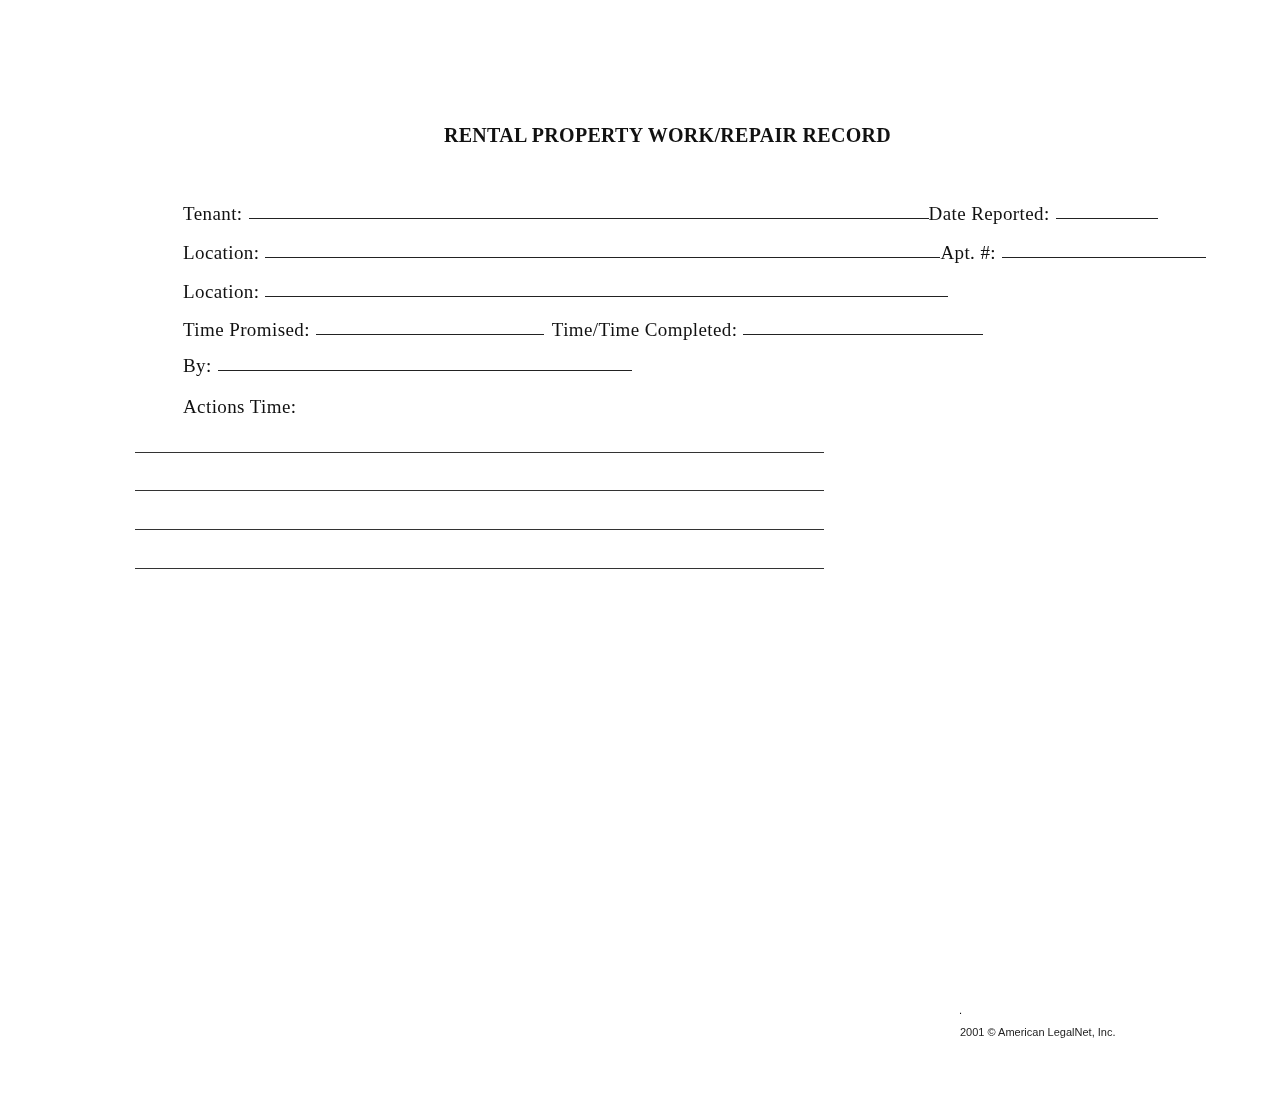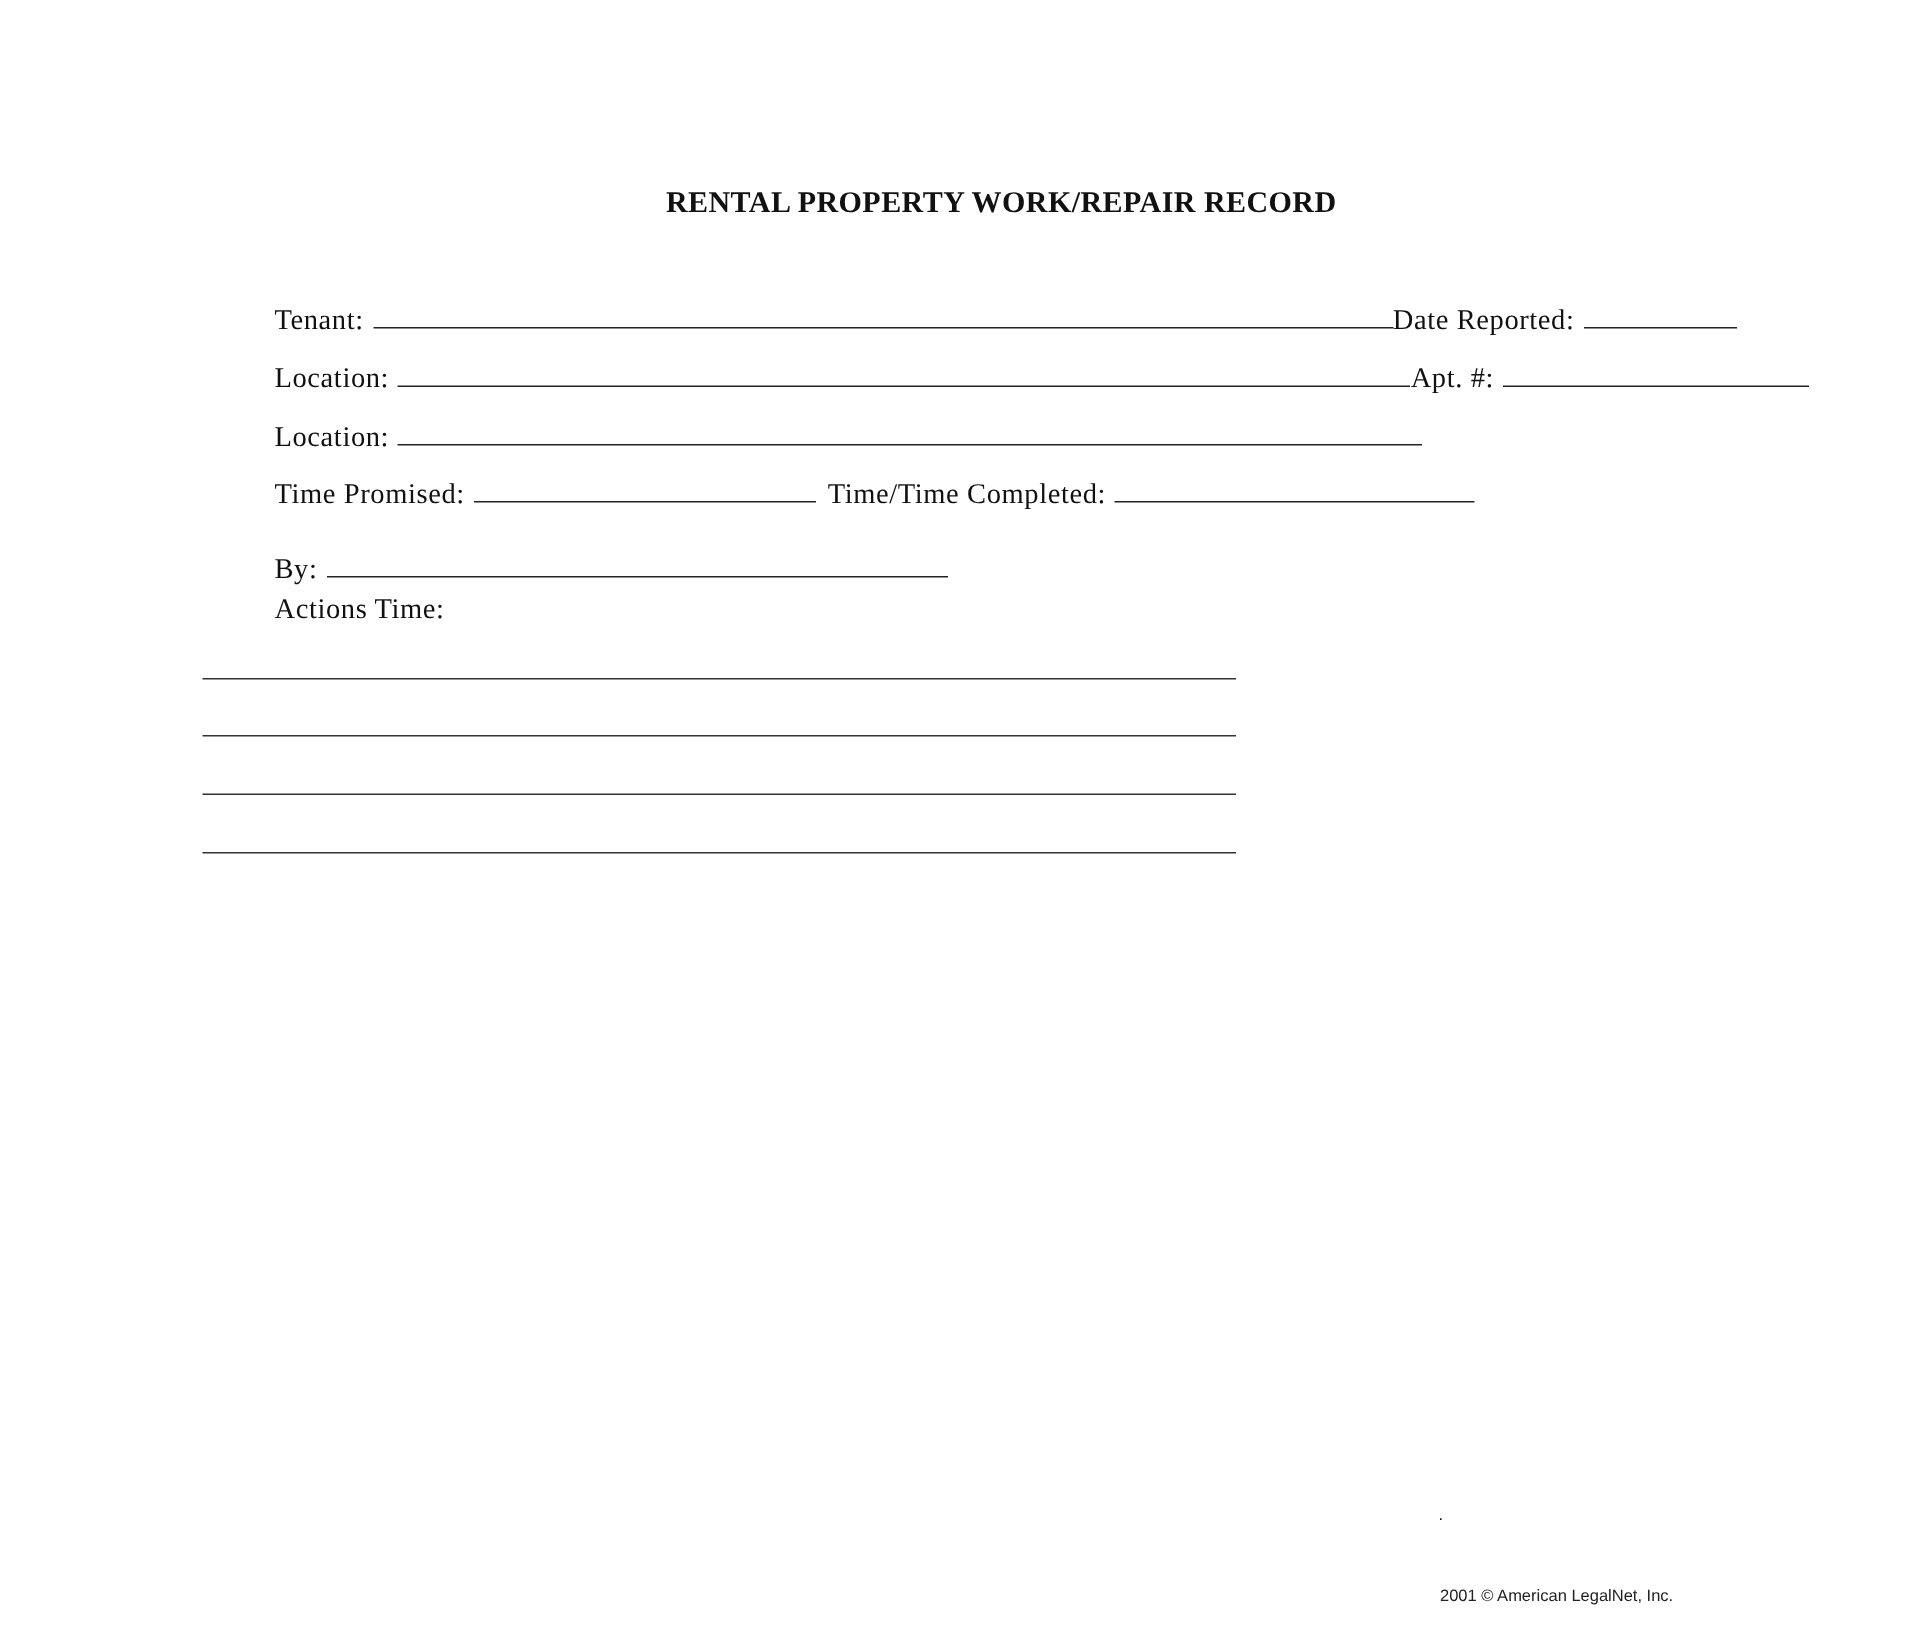--- a/index.html
+++ b/index.html
@@ -10,21 +10,21 @@
            font-weight: bold; font-size: 20px; letter-spacing: 0.3px; }
   .row { position: absolute; left: 135px; font-size: 19px; line-height: 24px; white-space: nowrap; letter-spacing: 0.4px; margin-left: 48px; }
   .lbl { display: inline-block; vertical-align: baseline; }
   .field { display: inline-block; vertical-align: baseline; border-bottom: 1.3px solid #222; height: 16px; margin-left: 6px; }
   .field input { border: none; outline: none; background: transparent; width: 100%; height: 16px; padding: 0;
                  font-family: "Liberation Serif", serif; font-size: 16px; }
   .line { position: absolute; left: 135px; width: 689px; height: 0; border-bottom: 1.3px solid #333; }
   .line input { position: absolute; bottom: 0; left: 0; width: 100%; height: 18px; border: none; outline: none; background: transparent;
                 font-family: "Liberation Serif", serif; font-size: 16px; }
   .footer-dot { position: absolute; left: 959px; top: 1004px; font-family: "Liberation Sans", sans-serif; font-size: 11px; }
-  .footer { position: absolute; left: 960px; top: 1058px; font-family: "Liberation Sans", sans-serif; font-size: 11px; color: #222; }
+  .footer { position: absolute; left: 960px; top: 1026px; font-family: "Liberation Sans", sans-serif; font-size: 11px; color: #222; }
 </style>
 </head>
 <body>
 
 <div class="page">
 
   <div class="title">RENTAL PROPERTY WORK/REPAIR RECORD</div>
 
   <div class="row" style="top:202px;">
     <span class="lbl">Tenant:</span><span class="field" style="width:680px;"><input value="" style=""></span><span class="lbl">Date Reported:</span><span class="field" style="width:102px;"><input value="" style=""></span>
@@ -35,21 +35,21 @@
   </div>
 
   <div class="row" style="top:280px;">
     <span class="lbl">Location:</span><span class="field" style="width:683px;"><input value="" style=""></span>
   </div>
 
   <div class="row" style="top:318px;">
     <span class="lbl">Time Promised:</span><span class="field" style="width:228px; margin-right:8px;"><input value="" style=""></span><span class="lbl">Time/Time Completed:</span><span class="field" style="width:240px;"><input value="" style=""></span>
   </div>
 
-  <div class="row" style="top:368px;">
+  <div class="row" style="top:354px;">
     <span class="lbl">By:</span><span class="field" style="width:414px;"><input value="" style=""></span>
   </div>
 
   <div class="row" style="top:395px;">
     <span class="lbl">Actions Time:</span>
   </div>
 
   <div class="line" style="top:452px;">
       <input value="" style="">
     </div>

